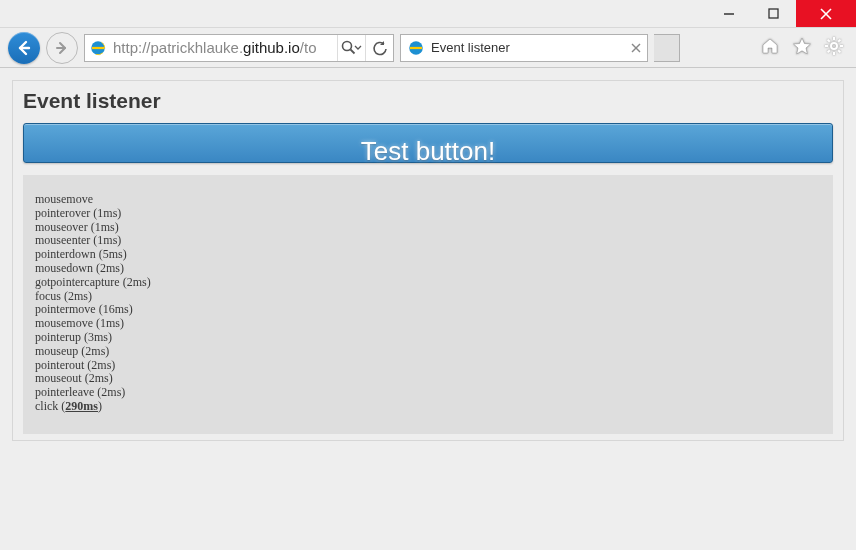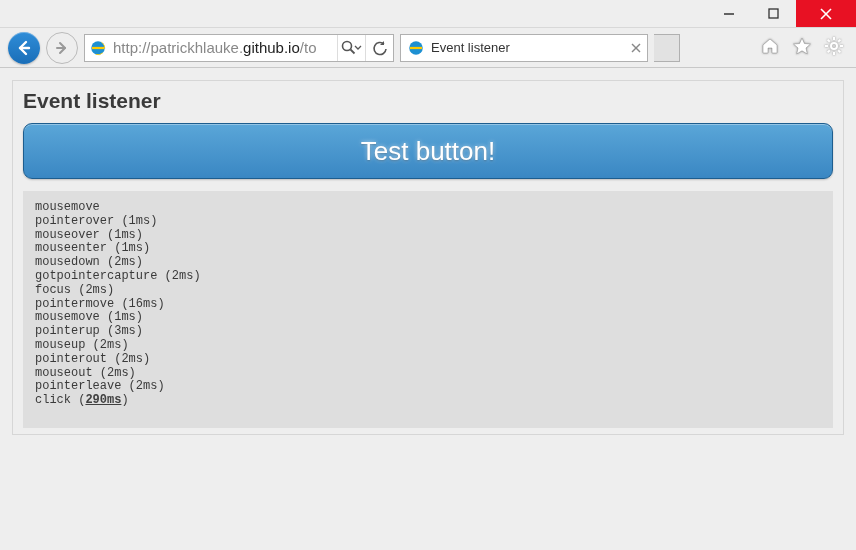--- a/index.html
+++ b/index.html
@@ -116,37 +116,37 @@
   border: 1px solid #d6d6d6;
 }
 .heading {
   font-size: 21px;
   font-weight: bold;
   color: #3a3a3a;
   padding: 8px 10px 10px;
 }
 .testbtn {
   margin: 0 10px 12px;
-  height: 56px;
+  height: 40px;
   border: 1px solid #1d5d8e;
-  border-radius: 9px;
+  border-radius: 3px;
   background: linear-gradient(#5aa6d8,#3a87c3);
   color: #fff;
   font-size: 26px;
   text-align: center;
   line-height: 54px;
   text-shadow: 0 0 4px rgba(255,255,255,.6), 0 1px 2px rgba(0,0,0,.3);
   box-shadow: inset 0 1px 0 rgba(255,255,255,.35), 0 1px 2px rgba(0,0,0,.2);
   cursor: pointer;
 }
 .log {
   margin: 0 10px 6px;
-  padding: 10px 12px 20px;
+  padding: 18px 12px 20px;
   background: #dedede;
-  font-family: Liberation Mono, monospace;
+  font-family: Liberation Serif, serif;
   font-size: 12px;
   line-height: 1.15;
   color: #3a3a3a;
 }
 .log .line { white-space: nowrap; }
 .log .hl {
   color: #404040;
   font-weight: bold;
   text-decoration: underline;
 }
@@ -262,20 +262,21 @@
 
 <div class="page">
   <div class="inner">
     <div class="heading">Event listener</div>
     <div class="testbtn">Test button!</div>
     <div class="log" id="event-log">
         <div class="line">mousemove</div>
         <div class="line">pointerover (1ms)</div>
         <div class="line">mouseover (1ms)</div>
         <div class="line">mouseenter (1ms)</div>
+        <div class="line">pointerdown (5ms)</div>
         <div class="line">mousedown (2ms)</div>
         <div class="line">gotpointercapture (2ms)</div>
         <div class="line">focus (2ms)</div>
         <div class="line">pointermove (16ms)</div>
         <div class="line">mousemove (1ms)</div>
         <div class="line">pointerup (3ms)</div>
         <div class="line">mouseup (2ms)</div>
         <div class="line">pointerout (2ms)</div>
         <div class="line">mouseout (2ms)</div>
         <div class="line">pointerleave (2ms)</div>

